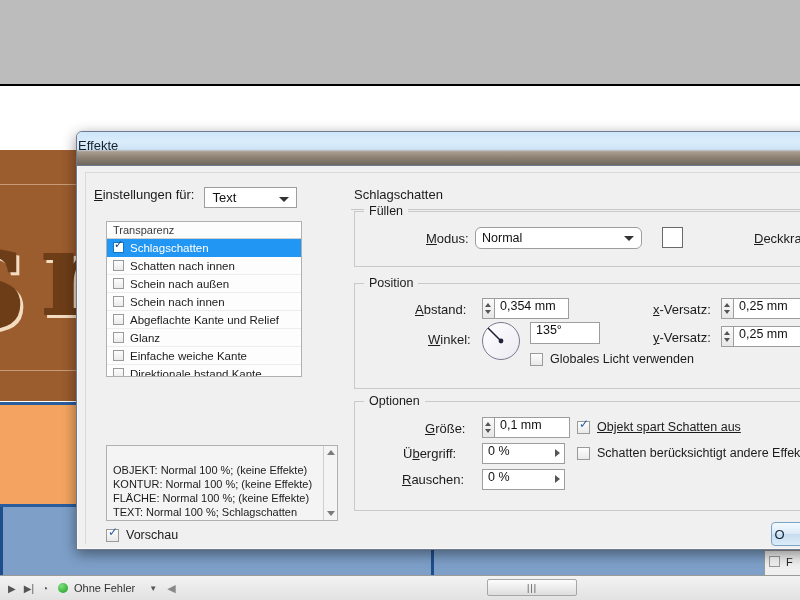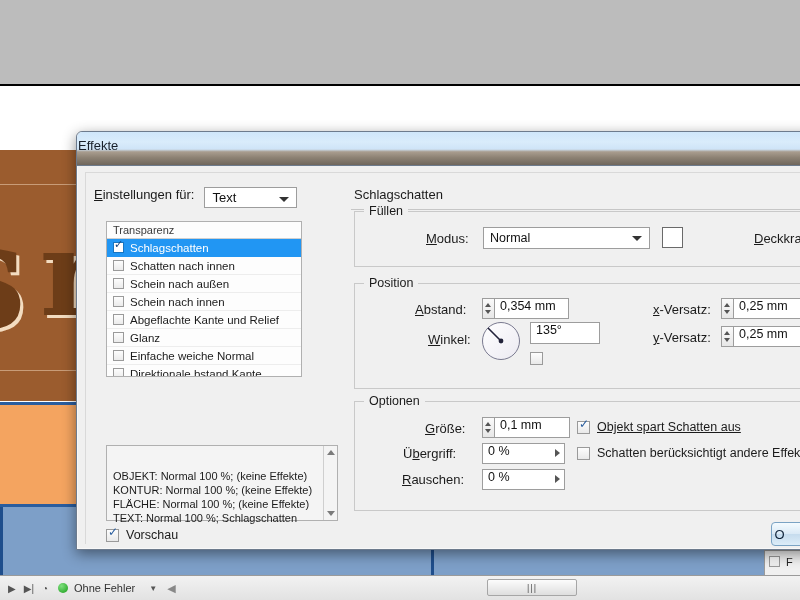--- a/index.html
+++ b/index.html
@@ -194,21 +194,21 @@
   .eff-row.sel .cb { background: #ffffff; border-color: #1775c0; }
   .eff-row.sel .cb.checked::after { color: #17437a; }
 
   
   .summary {
     position: absolute; left: 20px; top: 272px;
     width: 232px; height: 76px;
     background: #f4f4f4;
     border: 1px solid #b0b0b0;
     box-sizing: border-box;
-    padding: 23px 6px;
+    padding: 17px 6px;
     font-size: 11px; color: #1b1b1b; line-height: 14px;
   }
   .summary-sb {
     position: absolute; right: 0; top: 0; width: 13px; height: 100%;
     background: #f4f4f4; border-left: 1px solid #cfcfcf;
   }
   .summary-sb .a {
     position: absolute; left: 3px; width: 0; height: 0;
     border-left: 4px solid transparent; border-right: 4px solid transparent;
   }
@@ -381,21 +381,21 @@
         <div class="eff-row">
           <span class="cb"></span>
           <span>Abgeflachte Kante und Relief</span>
         </div>
         <div class="eff-row">
           <span class="cb"></span>
           <span>Glanz</span>
         </div>
         <div class="eff-row">
           <span class="cb"></span>
-          <span>Einfache weiche Normal</span>
+          <span>Einfache weiche Kante</span>
         </div>
         <div class="eff-row">
           <span class="cb"></span>
           <span>Direktionale bstand Kante</span>
         </div>
 
       </div>
 
       <div class="summary">
         <div>OBJEKT: Normal 100 %; (keine Effekte)</div>
@@ -408,21 +408,21 @@
         </div>
       </div>
 
       <div class="sect-title">Schlagschatten</div>
       <div class="sect-underline"></div>
 
       <div class="group g-fuellen">
         <span class="glabel">Füllen</span>
 
         <span class="lbl" style="position:absolute; left:71px; top:19px;"><u>M</u>odus:</span>
-        <div class="combo2" style="left:128px; top:15px; width:167px; height:22px;">
+        <div class="combo2" style="left:120px; top:15px; width:167px; height:22px;border-radius:6px;">
           <span>Normal</span>
           <span class="arrow"></span>
         </div>
         <div class="swatch" style="left:307px; top:15px;"></div>
         <span class="lbl" style="position:absolute; left:399px; top:19px; white-space:nowrap;"><u>D</u>eckkraft:</span>
       </div>
 
       <div class="group g-position">
         <span class="glabel">Position</span>
 
@@ -440,20 +440,21 @@
           <svg width="36" height="36" viewBox="0 0 36 36">
             <line x1="18" y1="18" x2="5" y2="5" stroke="#22223a" stroke-width="1.6"></line>
             <circle cx="18" cy="18" r="2.4" fill="#22223a"></circle>
           </svg>
         </div>
         <div class="tf" style="left:175px; top:38px; width:70px; height:22px;">
           <span>135°</span>
         </div>
         <div class="cbrow" style="left:175px; top:68px;">
           <span class="cb2"></span>
+          <span>Globales Licht verwenden</span>
         </div>
 
         <span class="lbl" style="position:absolute; left:298px; top:18px;"><u>x</u>-Versatz:</span>
         <div class="spin" style="left:366px; top:14px;">
           <span class="a up"></span>
           <span class="a dn"></span>
         </div>
         <div class="tf" style="left:378px; top:14px; width:80px; height:21px;">
           <span>0,25 mm</span>
         </div>

